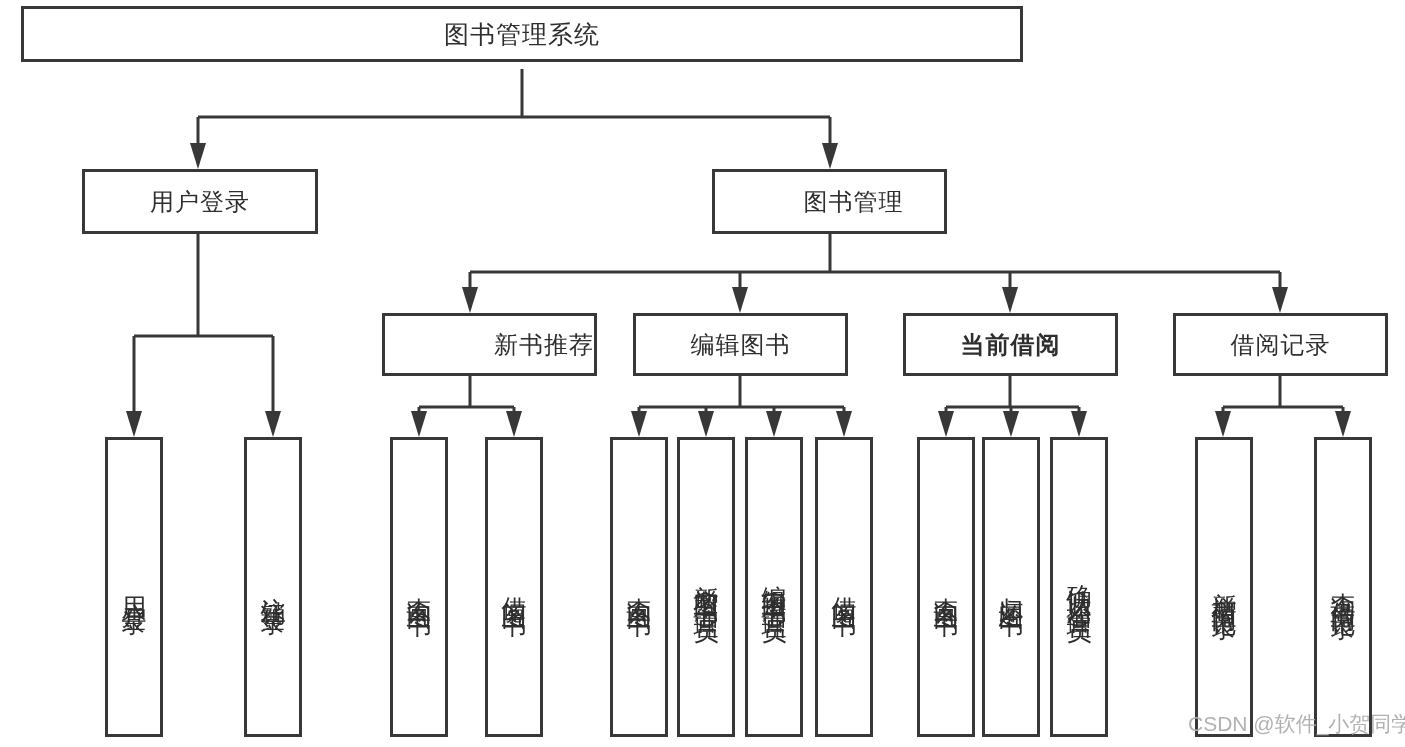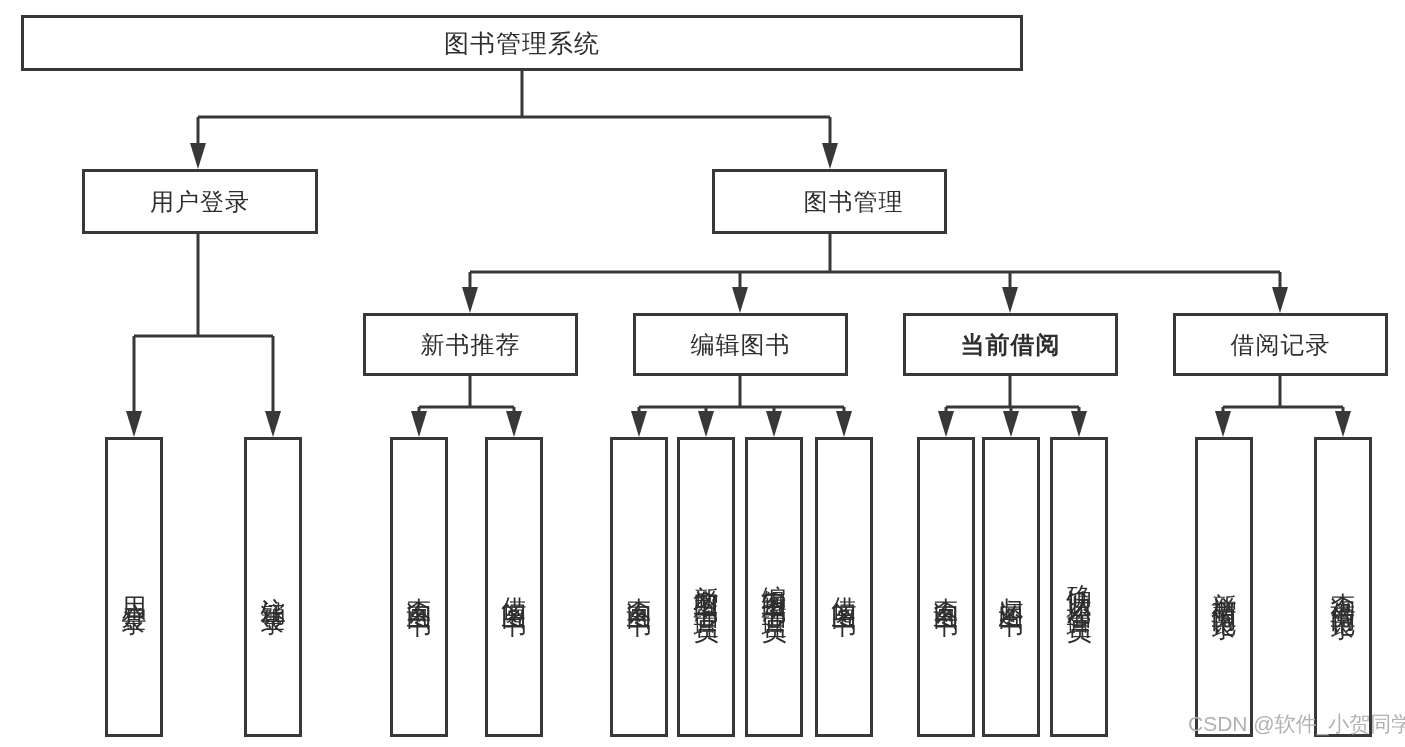--- a/index.html
+++ b/index.html
@@ -20,26 +20,26 @@
   .box {
     position: absolute;
     background: var(--box_bg, #ffffff);
     border: 3px solid var(--line, #383838);
     box-sizing: border-box;
     display: flex;
     align-items: center;
     justify-content: center;
     text-align: center;
   }
-  .root-box  { left: 21px;  top: 15px;  width: 1002px; height: 56px; font-size: 25px; letter-spacing: 1px; }
+  .root-box  { left: 21px;  top: 6px;  width: 1002px; height: 56px; font-size: 25px; letter-spacing: 1px; }
   .l2-box    { top: 169px;  height: 65px; font-size: 24px; letter-spacing: 1px; }
   .l2-a { left: 82px;  width: 236px; }
   .l2-b { left: 712px; width: 235px; padding-left: 48px; }
   .l3-box    { top: 313px;  height: 63px; width: 215px; font-size: 24px; letter-spacing: 1px; }
-  .l3-0 { left: 363px; }
+  .l3-0 { left: 382px; justify-content: flex-end; }
   .l3-1 { left: 633px; }
   .l3-2 { left: 903px; font-weight: bold; }
   .l3-3 { left: 1173px; }
   .leaf {
     top: 437px;
     width: 58px;
     height: 300px;
     writing-mode: vertical-rl;
     font-size: 25px;
     letter-spacing: 5px;

